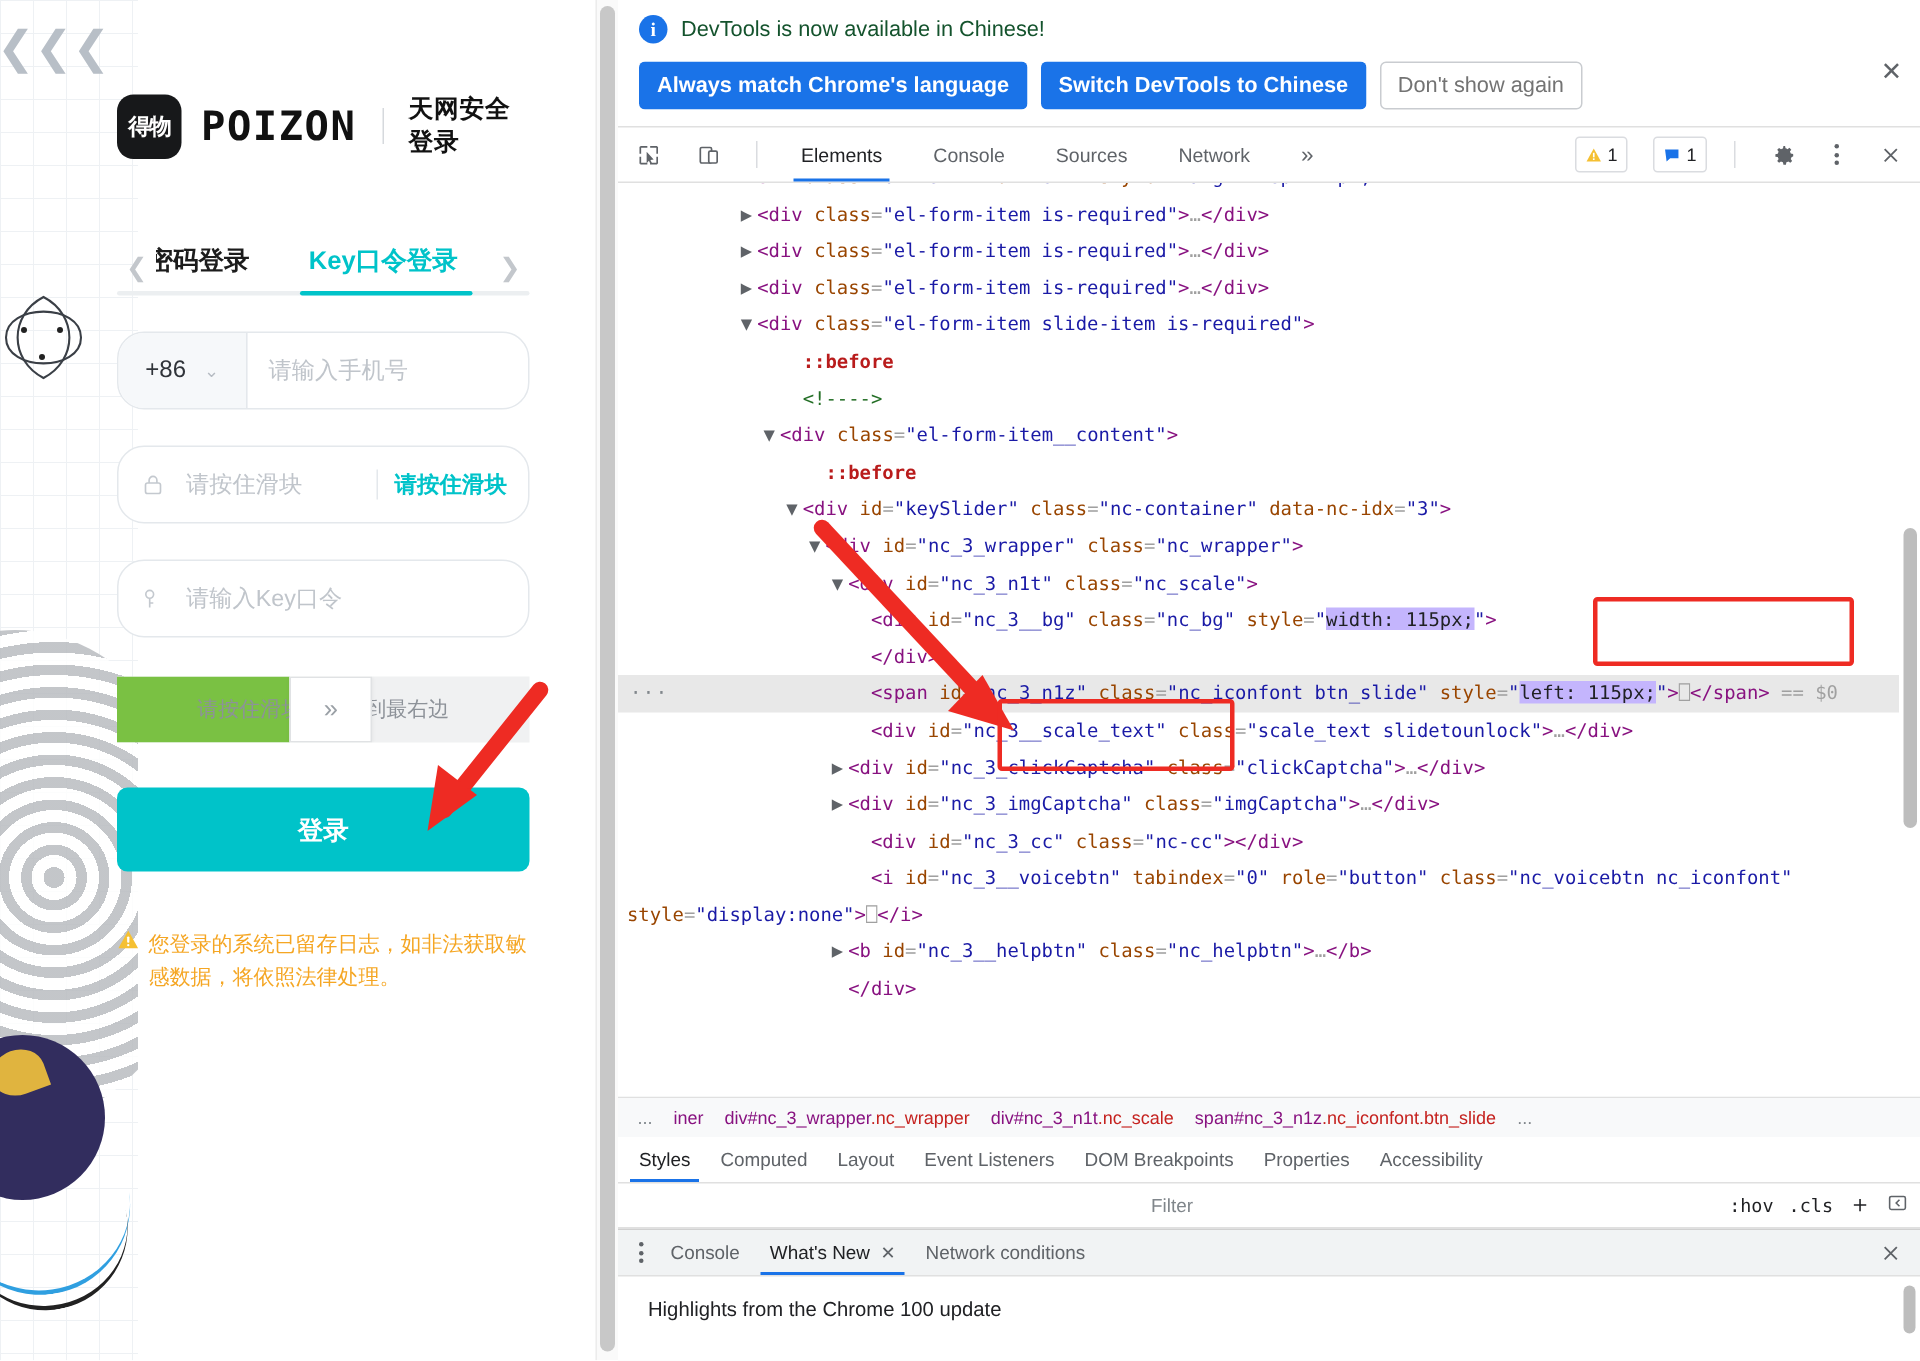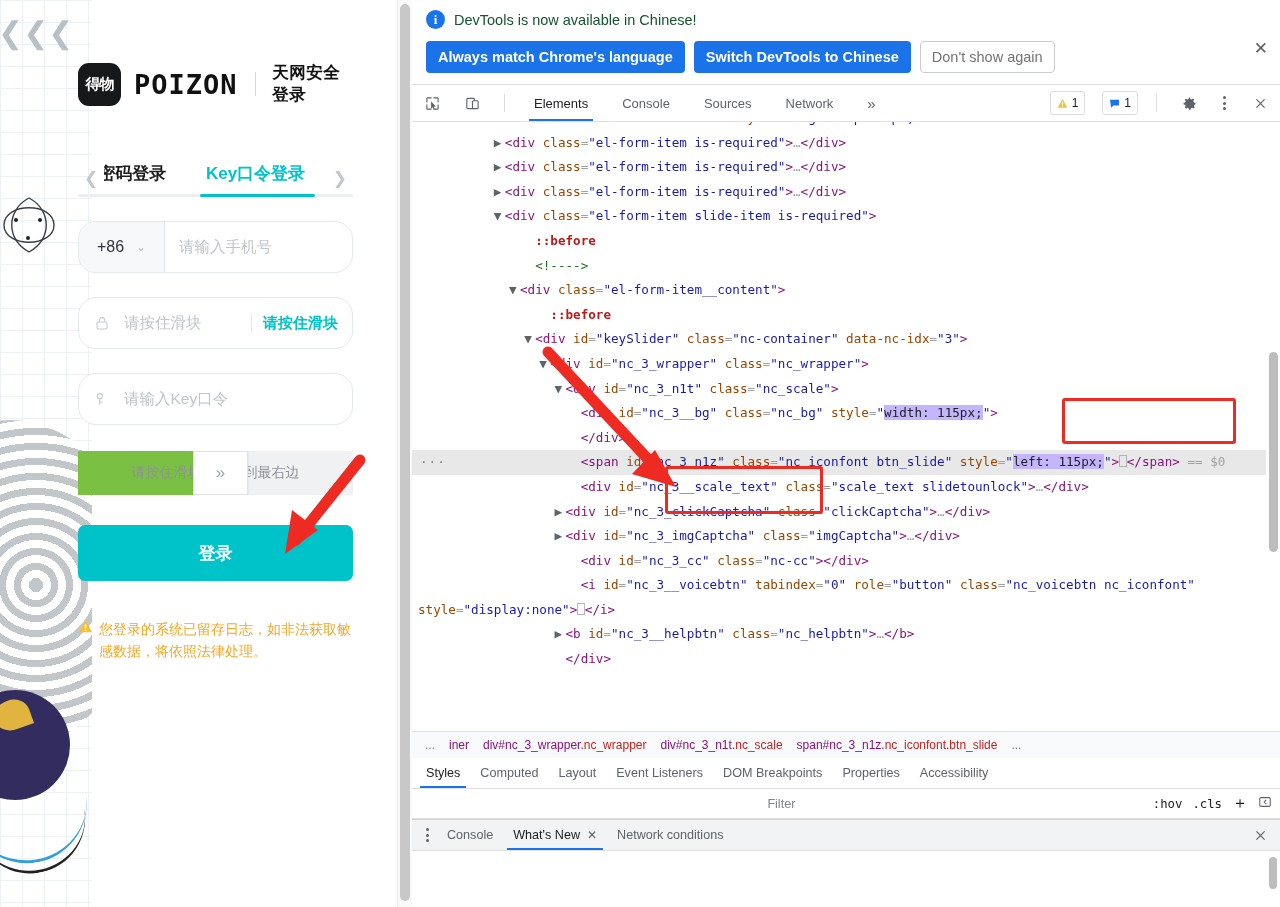--- a/index.html
+++ b/index.html
@@ -407,20 +407,21 @@
         <span>Network conditions</span>
       </div>
       <div style="flex:1"></div>
       <div class="tb-ico">
         <svg width="13" height="13" viewBox="0 0 16 16">
             <path d="M3 3 L13 13 M13 3 L3 13" stroke="#5f6368" stroke-width="1.5"></path>
           </svg>
       </div>
     </div>
     <div class="drawer-body">
+      <div class="dw-line">Highlights from the Chrome 100 update</div>
       <div id="dw-sb"></div>
     </div>
   </div>
 </div>
 
 <div id="ann">
   <svg width="1280" height="907" style="position:absolute;inset:0;">
     <g>
       <path d="M548 352 L660 472" stroke="#ee2b23" stroke-width="11" stroke-linecap="round" fill="none"></path>
       <path d="M676 487 L632 474 L655 450 Z" fill="#ee2b23"></path>

